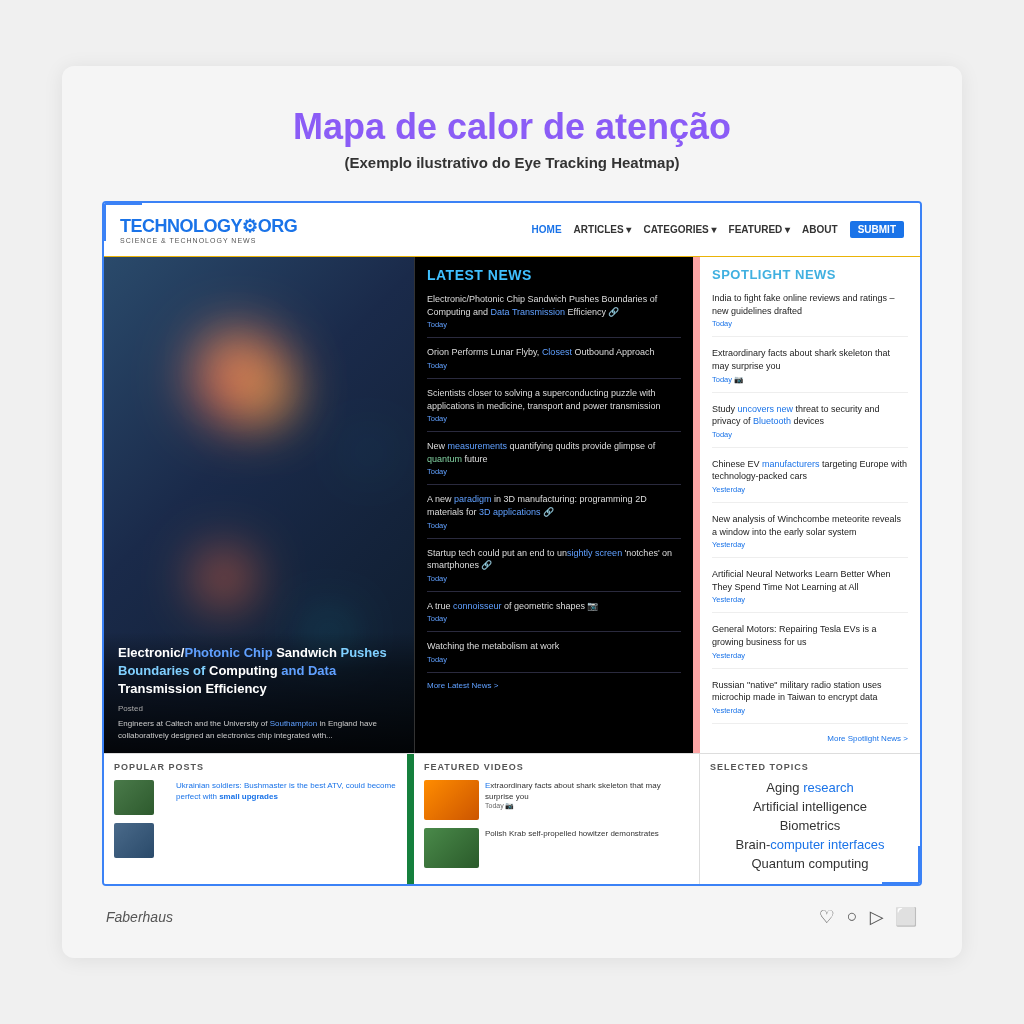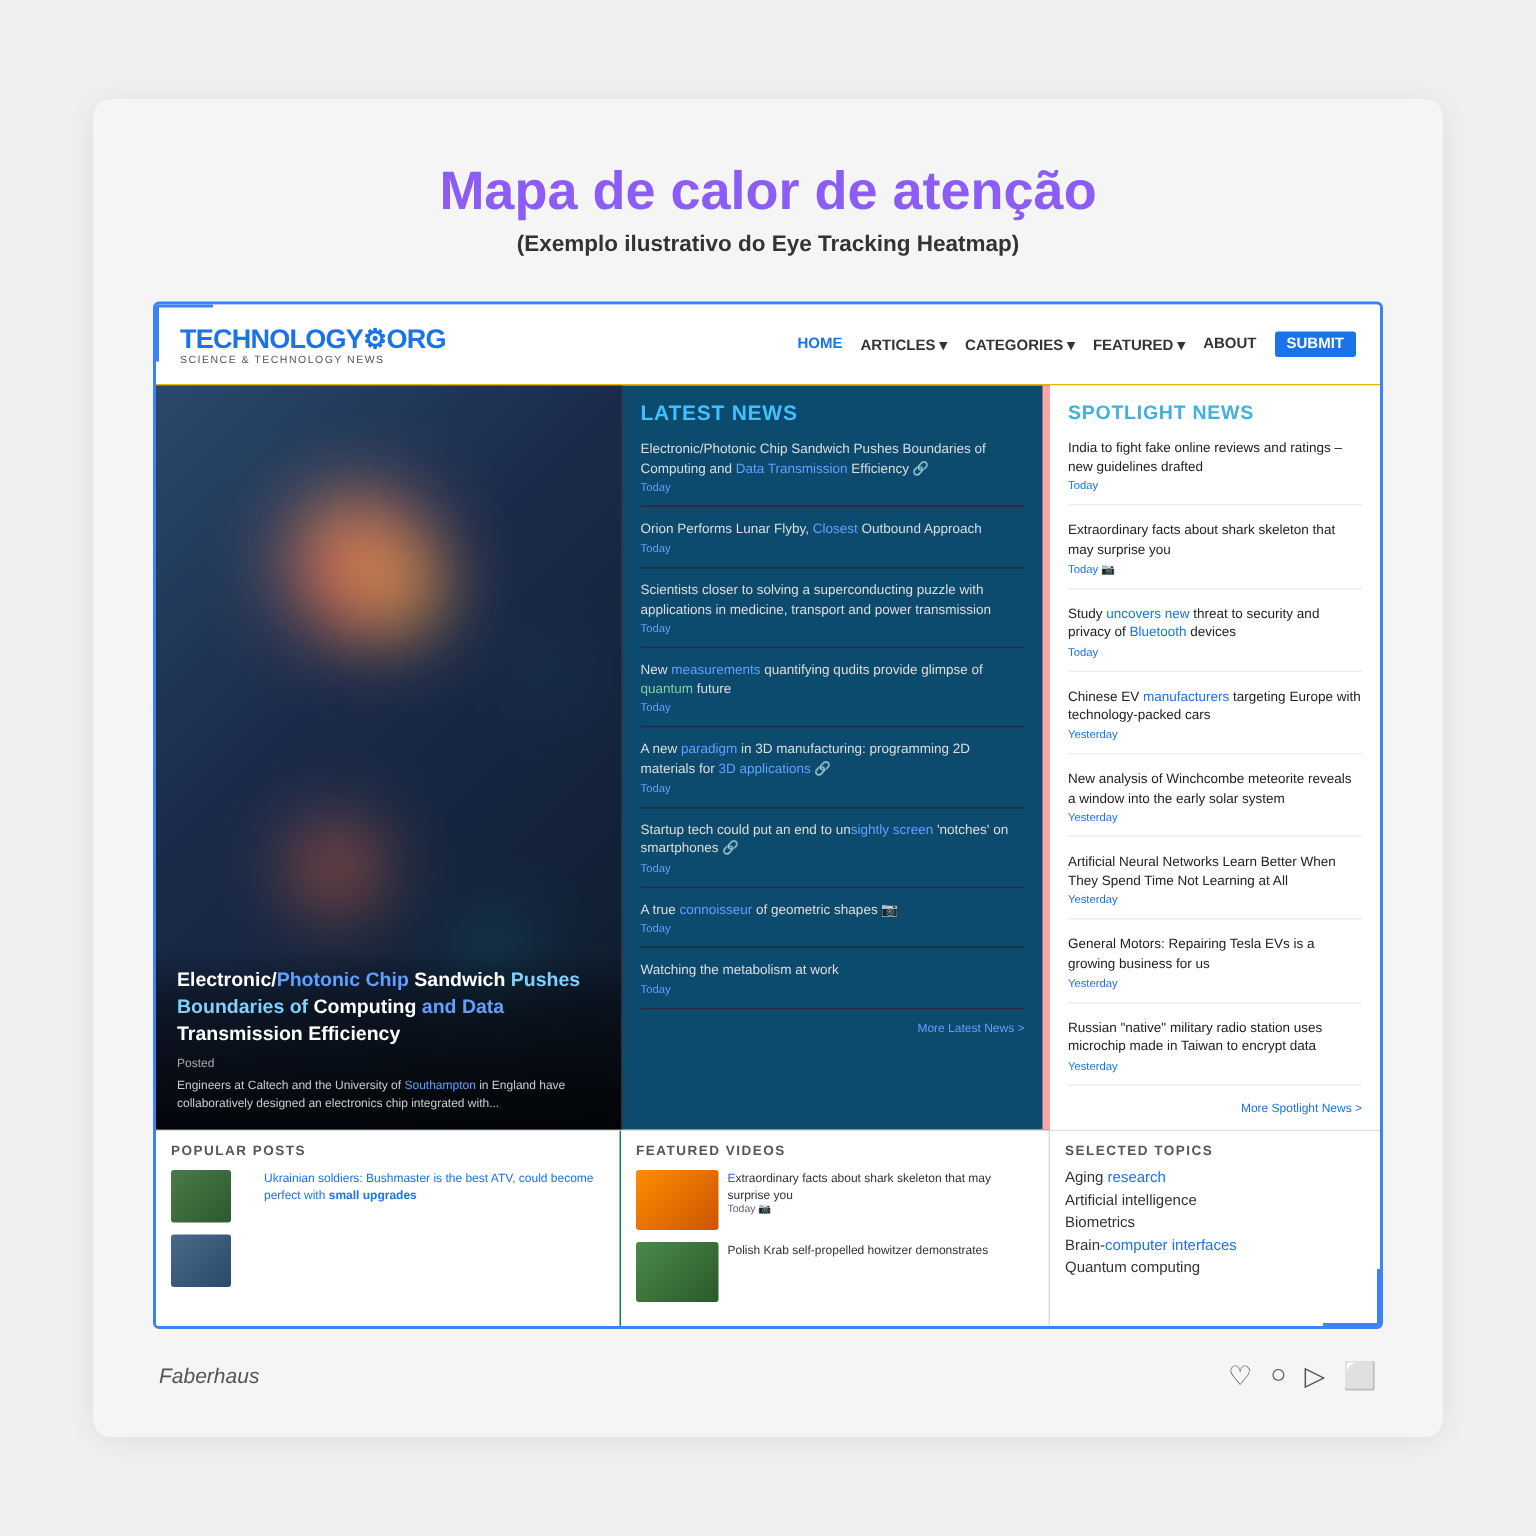--- a/index.html
+++ b/index.html
@@ -215,23 +215,23 @@
     .featured-desc {
       font-size: 8px;
       color: #ccc;
       line-height: 1.4;
     }
 
     .featured-desc .link { color: #60a0ff; }
 
     
     .latest-news {
-      background: #0c4a6e;
+      background: #000000;
       border-left: 1px solid #333;
-      border-right: 5px solid #fca5a5;
+      border-right: 7px solid #fca5a5;
       padding: 10px 12px;
     }
 
     .section-title-latest {
       font-size: 14px;
       font-weight: 800;
       color: #40c0ff;
       margin-bottom: 10px;
       letter-spacing: 0.5px;
     }
@@ -257,21 +257,20 @@
     .news-meta {
       font-size: 7.5px;
       color: #60a0ff;
       display: flex;
       align-items: center;
       gap: 3px;
     }
 
     .more-link {
       display: block;
-      text-align: right;
       font-size: 8px;
       color: #60a0ff;
       margin-top: 6px;
     }
 
     
     .spotlight-news {
       background: white;
       padding: 10px 12px;
     }
@@ -320,21 +319,21 @@
     
     .site-bottom {
       display: grid;
       grid-template-columns: 310px 1fr 220px;
       border-top: 1px solid #ddd;
       background: white;
     }
 
     .popular-posts {
       padding: 8px 10px;
-      border-right: 1px solid #15803d;
+      border-right: 7px solid #15803d;
     }
 
     .section-title-popular {
       font-size: 9px;
       font-weight: 800;
       color: #555;
       text-transform: uppercase;
       letter-spacing: 1px;
       margin-bottom: 8px;
     }
@@ -409,23 +408,24 @@
     .section-title-topics {
       font-size: 9px;
       font-weight: 800;
       color: #555;
       text-transform: uppercase;
       letter-spacing: 1px;
       margin-bottom: 8px;
     }
 
     .topic-item {
-      font-size: 10px;
+      font-size: 13px;
       color: #333;
       margin-bottom: 4px;
+      text-align: center;
     }
 
     .topic-item .link { color: #1a73e8; }
 
     
     .card-footer {
       display: flex;
       justify-content: space-between;
       align-items: center;
       margin-top: 20px;

